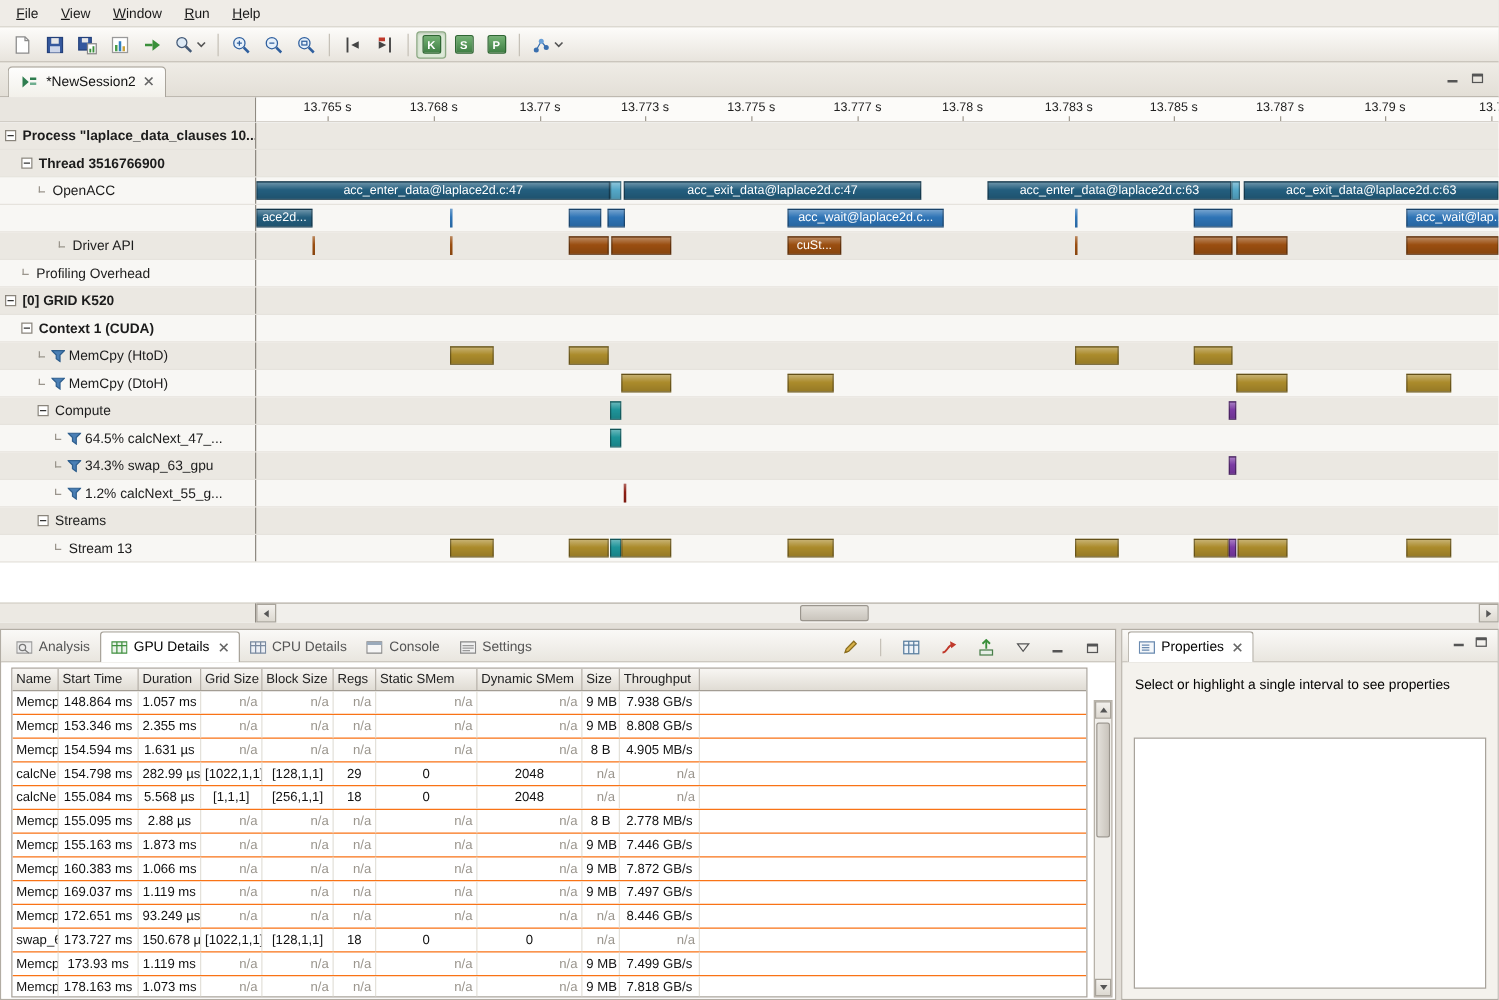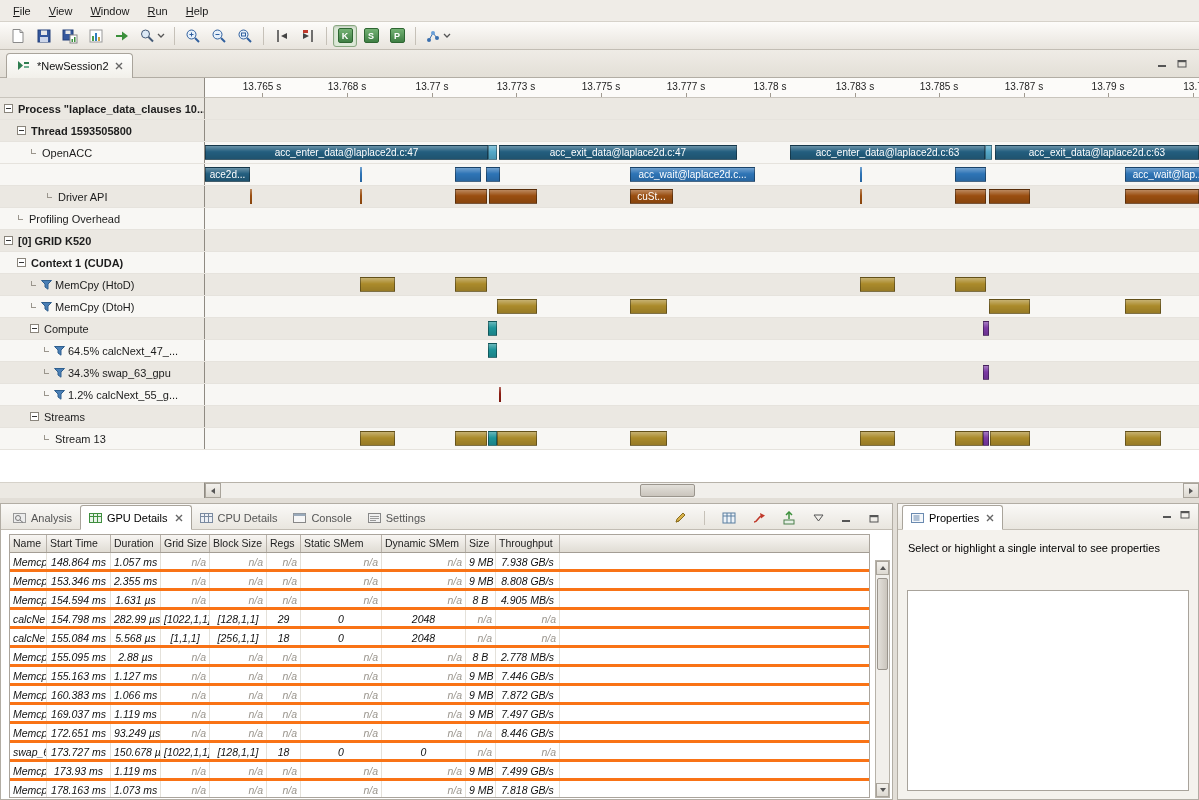--- a/index.html
+++ b/index.html
@@ -78,21 +78,21 @@
   .vtab .close { display:inline-flex; margin-left:2px; }
   .vtab-tools { position:absolute; right:8px; top:5px; display:flex; gap:8px; align-items:center; }
   .panel-body { position:absolute; left:0; right:0; top:26px; bottom:0; background:#fff; }
   
   .gtable { position:absolute; left:8px; right:22px; top:4px; bottom:1px; background:#fff;
     border:1px solid #aaa49c; overflow:hidden; }
   .thead { display:flex; height:18px; background:linear-gradient(#f8f6f3,#e0dcd4); border-bottom:1px solid #a39d94; }
   .th { flex:none; border-right:1px solid #b8b2aa; padding:2px 3px; font-size:10.5px; color:#222;
     overflow:hidden; white-space:nowrap; }
   .th.fill { flex:1; border-right:none; }
-  .trow { display:flex; height:19px; border-bottom:3px solid #f97316;font-style:italic; }
+  .trow { display:flex; height:19px; border-bottom:1px solid #f97316; }
   .td { flex:none; border-right:1px solid #e4e1da; padding:3px 3px 0; font-size:10.5px;
     overflow:hidden; white-space:nowrap; }
   .td.fill { flex:1; border-right:none; }
   .td.num { text-align:center; }
   .td.na { color:#9a958d; text-align:right; }
   .vscroll { position:absolute; right:2px; top:30px; bottom:1px; width:15px; background:#f1efeb; border:1px solid #b7b2a9; }
   .vbtn { position:absolute; left:0; width:13px; height:14px; background:linear-gradient(#f3f1ed,#ddd9d1);
     border:1px solid #a9a49b; display:flex; align-items:center; justify-content:center; }
   .vthumb { position:absolute; left:1px; top:17px; width:11px; height:92px; background:linear-gradient(90deg,#e3e0da,#cac5bd);
     border:1px solid #9a958d; border-radius:2px; }
@@ -307,21 +307,21 @@
           </div>
           <span class="tlabel b">Process "laplace_data_clauses 10...</span>
         </div>
         <div class="tl-cell"></div>
       </div>
       <div class="row shaded">
         <div class="tree-cell" style="padding-left: 17px;">
           <div class="exp">
             <div class="minus"></div>
           </div>
-          <span class="tlabel b">Thread 1593505800</span>
+          <span class="tlabel b">Thread 3516766900</span>
         </div>
         <div class="tl-cell"></div>
       </div>
       <div class="row">
         <div class="tree-cell" style="padding-left: 30px;">
           <div class="corner"></div>
           <span class="tlabel">OpenACC</span>
         </div>
         <div class="tl-cell">
           <div class="seg" style="left: 0px; width: 283px; background-color: rgb(35, 94, 126);">acc_enter_data@laplace2d.c:47</div>
@@ -725,21 +725,21 @@
             <div class="td na" style="width: 34px;">n/a</div>
             <div class="td na" style="width: 81px;">n/a</div>
             <div class="td na" style="width: 84px;">n/a</div>
             <div class="td num" style="width: 30px;">8 B</div>
             <div class="td num" style="width: 64px;">2.778 MB/s</div>
             <div class="td fill"></div>
           </div>
           <div class="trow">
             <div class="td" style="width: 37px;">Memcp</div>
             <div class="td num" style="width: 64px;">155.163 ms</div>
-            <div class="td num" style="width: 50px;">1.127 ms</div>
+            <div class="td num" style="width: 50px;">1.873 ms</div>
             <div class="td na" style="width: 49px;">n/a</div>
             <div class="td na" style="width: 57px;">n/a</div>
             <div class="td na" style="width: 34px;">n/a</div>
             <div class="td na" style="width: 81px;">n/a</div>
             <div class="td na" style="width: 84px;">n/a</div>
             <div class="td num" style="width: 30px;">9 MB</div>
             <div class="td num" style="width: 64px;">7.446 GB/s</div>
             <div class="td fill"></div>
           </div>
           <div class="trow">

